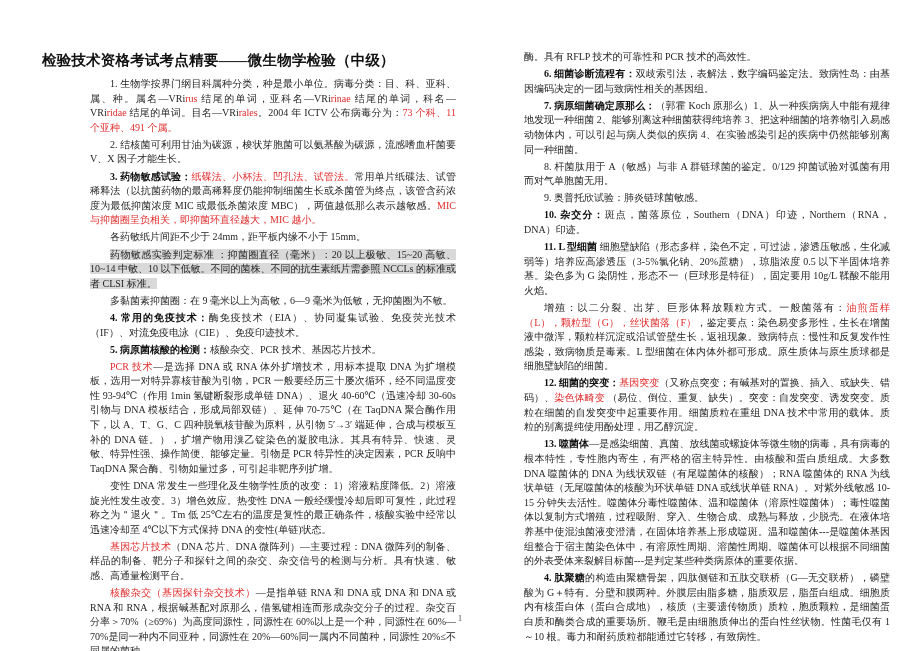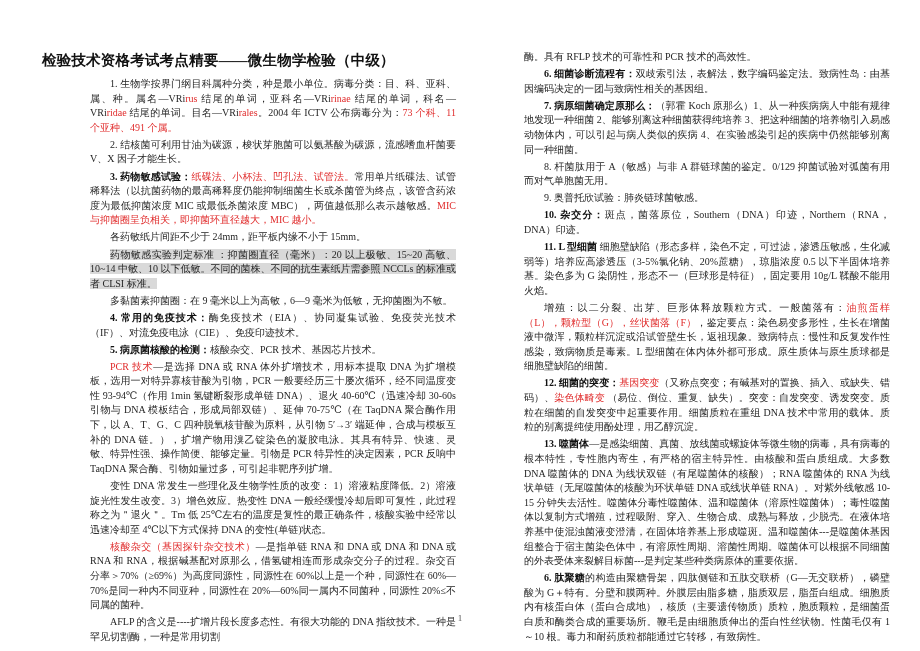--- a/index.html
+++ b/index.html
@@ -37,32 +37,33 @@
     <p class="para"><span>1. 生物学按界门纲目科属种分类，种是最小单位。病毒分类：目、科、亚科、属、种。属名—VRi</span><span class="red">rus</span><span> 结尾的单词，亚科名—VRi</span><span class="red">rinae</span><span> 结尾的单词，科名—VRi</span><span class="red">ridae</span><span> 结尾的单词。目名—VRi</span><span class="red">rales</span><span>。2004 年 ICTV 公布病毒分为：</span><span class="red">73 个科、11 个亚种、491 个属。</span></p>
         <p class="para"><span>2. 结核菌可利用甘油为碳源，梭状芽胞菌可以氨基酸为碳源，流感嗜血杆菌要 V、X 因子才能生长。</span></p>
         <p class="para"><span class="bold">3. 药物敏感试验：</span><span class="red">纸碟法、小杯法、凹孔法、试管法。</span><span>常用单片纸碟法、试管稀释法（以抗菌药物的最高稀释度仍能抑制细菌生长或杀菌管为终点，该管含药浓度为最低抑菌浓度 MIC 或最低杀菌浓度 MBC），两值越低那么表示越敏感。</span><span class="red">MIC 与抑菌圈呈负相关，即抑菌环直径越大，MIC 越小。</span></p>
         <p class="para"><span>各药敏纸片间距不少于 24mm，距平板内缘不小于 15mm。</span></p>
         <p class="para"><span class="shade">药物敏感实验判定标准 ：抑菌圈直径（毫米）：20 以上极敏、15~20 高敏、10~14 中敏、10 以下低敏。不同的菌株、不同的抗生素纸片需参照 NCCLs 的标准或者 CLSI 标准。</span></p>
         <p class="para"><span>多黏菌素抑菌圈：在 9 毫米以上为高敏，6—9 毫米为低敏，无抑菌圈为不敏。</span></p>
         <p class="para"><span class="bold">4. 常用的免疫技术：</span><span>酶免疫技术（EIA）、协同凝集试验、免疫荧光技术（IF）、对流免疫电泳（CIE）、免疫印迹技术。</span></p>
         <p class="para"><span class="bold">5. 病原菌核酸的检测：</span><span>核酸杂交、PCR 技术、基因芯片技术。</span></p>
         <p class="para"><span class="red">PCR 技术</span><span>—是选择 DNA 或 RNA 体外扩增技术，用标本提取 DNA 为扩增模板，选用一对特异寡核苷酸为引物，PCR 一般要经历三十屡次循环，经不同温度变性 93-94℃（作用 1min 氢键断裂形成单链 DNA）、退火 40-60℃（迅速冷却 30-60s 引物与 DNA 模板结合，形成局部双链）、延伸 70-75℃（在 TaqDNA 聚合酶作用下，以 A、T、G、C 四种脱氧核苷酸为原料，从引物 5′→3′ 端延伸，合成与模板互补的 DNA 链。），扩增产物用溴乙锭染色的凝胶电泳。其具有特异、快速、灵敏、特异性强、操作简便、能够定量。引物是 PCR 特异性的决定因素，PCR 反响中 TaqDNA 聚合酶、引物如量过多，可引起非靶序列扩增。</span></p>
         <p class="para"><span>变性 DNA 常发生一些理化及生物学性质的改变： 1）溶液粘度降低。2）溶液旋光性发生改变。3）增色效应。热变性 DNA 一般经缓慢冷却后即可复性，此过程称之为＂退火＂。Tm 低 25℃左右的温度是复性的最正确条件，核酸实验中经常以迅速冷却至 4℃以下方式保持 DNA 的变性(单链)状态。</span></p>
+        <p class="para"><span class="red">基因芯片技术</span><span>（DNA 芯片、DNA 微阵列）—主要过程：DNA 微阵列的制备、样品的制备、靶分子和探针之间的杂交、杂交信号的检测与分析。具有快速、敏感、高通量检测平台。</span></p>
         <p class="para"><span class="red">核酸杂交（基因探针杂交技术）</span><span>—是指单链 RNA 和 DNA 或 DNA 和 DNA 或 RNA 和 RNA，根据碱基配对原那么，借氢键相连而形成杂交分子的过程。杂交百分率＞70%（≥69%）为高度同源性，同源性在 60%以上是一个种，同源性在 60%—70%是同一种内不同亚种，同源性在 20%—60%同一属内不同菌种，同源性 20%≤不同属的菌种。</span></p>
         <p class="para"><span>AFLP 的含义是----扩增片段长度多态性。有很大功能的 DNA 指纹技术。一种是罕见切割酶，一种是常用切割</span></p>
       </div>
     <div class="col">
 
     <p class="para noindent"><span>酶。具有 RFLP 技术的可靠性和 PCR 技术的高效性。</span></p>
         <p class="para"><span class="bold">6. 细菌诊断流程有：</span><span>双歧索引法，表解法，数字编码鉴定法。致病性岛：由基因编码决定的一团与致病性相关的基因组。</span></p>
         <p class="para"><span class="bold">7. 病原细菌确定原那么：</span><span>（郭霍 Koch 原那么）1、从一种疾病病人中能有规律地发现一种细菌 2、能够别离这种细菌获得纯培养 3、把这种细菌的培养物引入易感动物体内，可以引起与病人类似的疾病 4、在实验感染引起的疾病中仍然能够别离同一种细菌。</span></p>
         <p class="para"><span>8. 杆菌肽用于 A（敏感）与非 A 群链球菌的鉴定。0/129 抑菌试验对弧菌有用而对气单胞菌无用。</span></p>
         <p class="para"><span>9. 奥普托欣试验：肺炎链球菌敏感。</span></p>
         <p class="para"><span class="bold">10. 杂交分：</span><span>斑点，菌落原位，Southern（DNA）印迹，Northern（RNA，DNA）印迹。</span></p>
         <p class="para"><span class="bold">11. L 型细菌</span><span> 细胞壁缺陷（形态多样，染色不定，可过滤，渗透压敏感，生化减弱等）培养应高渗透压（3-5%氯化钠、20%蔗糖），琼脂浓度 0.5 以下半固体培养基。染色多为 G 染阴性，形态不一（巨球形是特征），固定要用 10g/L 鞣酸不能用火焰。</span></p>
         <p class="para"><span>增殖：以二分裂、出芽、巨形体释放颗粒方式。一般菌落有：</span><span class="red">油煎蛋样（L），颗粒型（G），丝状菌落（F）</span><span>，鉴定要点：染色易变多形性，生长在增菌液中微浑，颗粒样沉淀或沿试管壁生长，返祖现象。致病特点：慢性和反复发作性感染，致病物质是毒素。L 型细菌在体内体外都可形成。原生质体与原生质球都是细胞壁缺陷的细菌。</span></p>
         <p class="para"><span class="bold">12. 细菌的突变：</span><span class="red">基因突变</span><span>（又称点突变；有碱基对的置换、插入、或缺失、错码）、</span><span class="red">染色体畸变</span><span> （易位、倒位、重复、缺失）。突变：自发突变、诱发突变。质粒在细菌的自发突变中起重要作用。细菌质粒在重组 DNA 技术中常用的载体。质粒的别离提纯使用酚处理，用乙醇沉淀。</span></p>
         <p class="para"><span class="bold">13. 噬菌体</span><span>—是感染细菌、真菌、放线菌或螺旋体等微生物的病毒，具有病毒的根本特性，专性胞内寄生，有严格的宿主特异性。由核酸和蛋白质组成。大多数 DNA 噬菌体的 DNA 为线状双链（有尾噬菌体的核酸）；RNA 噬菌体的 RNA 为线状单链（无尾噬菌体的核酸为环状单链 DNA 或线状单链 RNA）。对紫外线敏感 10-15 分钟失去活性。噬菌体分毒性噬菌体、温和噬菌体（溶原性噬菌体）；毒性噬菌体以复制方式增殖，过程吸附、穿入、生物合成、成熟与释放，少脱壳。在液体培养基中使混浊菌液变澄清，在固体培养基上形成噬斑。温和噬菌体---是噬菌体基因组整合于宿主菌染色体中，有溶原性周期、溶菌性周期。噬菌体可以根据不同细菌的外表受体来裂解目标菌---是判定某些种类病原体的重要依据。</span></p>
-        <p class="para"><span class="bold">6. 肽聚糖</span><span>的构造由聚糖骨架，四肽侧链和五肽交联桥（G—无交联桥），磷壁酸为 G＋特有。分壁和膜两种。外膜层由脂多糖，脂质双层，脂蛋白组成。细胞质内有核蛋白体（蛋白合成地），核质（主要遗传物质）质粒，胞质颗粒，是细菌蛋白质和酶类合成的重要场所。鞭毛是由细胞质伸出的蛋白性丝状物。性菌毛仅有 1～10 根。毒力和耐药质粒都能通过它转移，有致病性。</span></p>
+        <p class="para"><span class="bold">4. 肽聚糖</span><span>的构造由聚糖骨架，四肽侧链和五肽交联桥（G—无交联桥），磷壁酸为 G＋特有。分壁和膜两种。外膜层由脂多糖，脂质双层，脂蛋白组成。细胞质内有核蛋白体（蛋白合成地），核质（主要遗传物质）质粒，胞质颗粒，是细菌蛋白质和酶类合成的重要场所。鞭毛是由细胞质伸出的蛋白性丝状物。性菌毛仅有 1～10 根。毒力和耐药质粒都能通过它转移，有致病性。</span></p>
       </div>
   </div>
   <div class="page-number">1</div>
 </div>
 
 </body></html>

